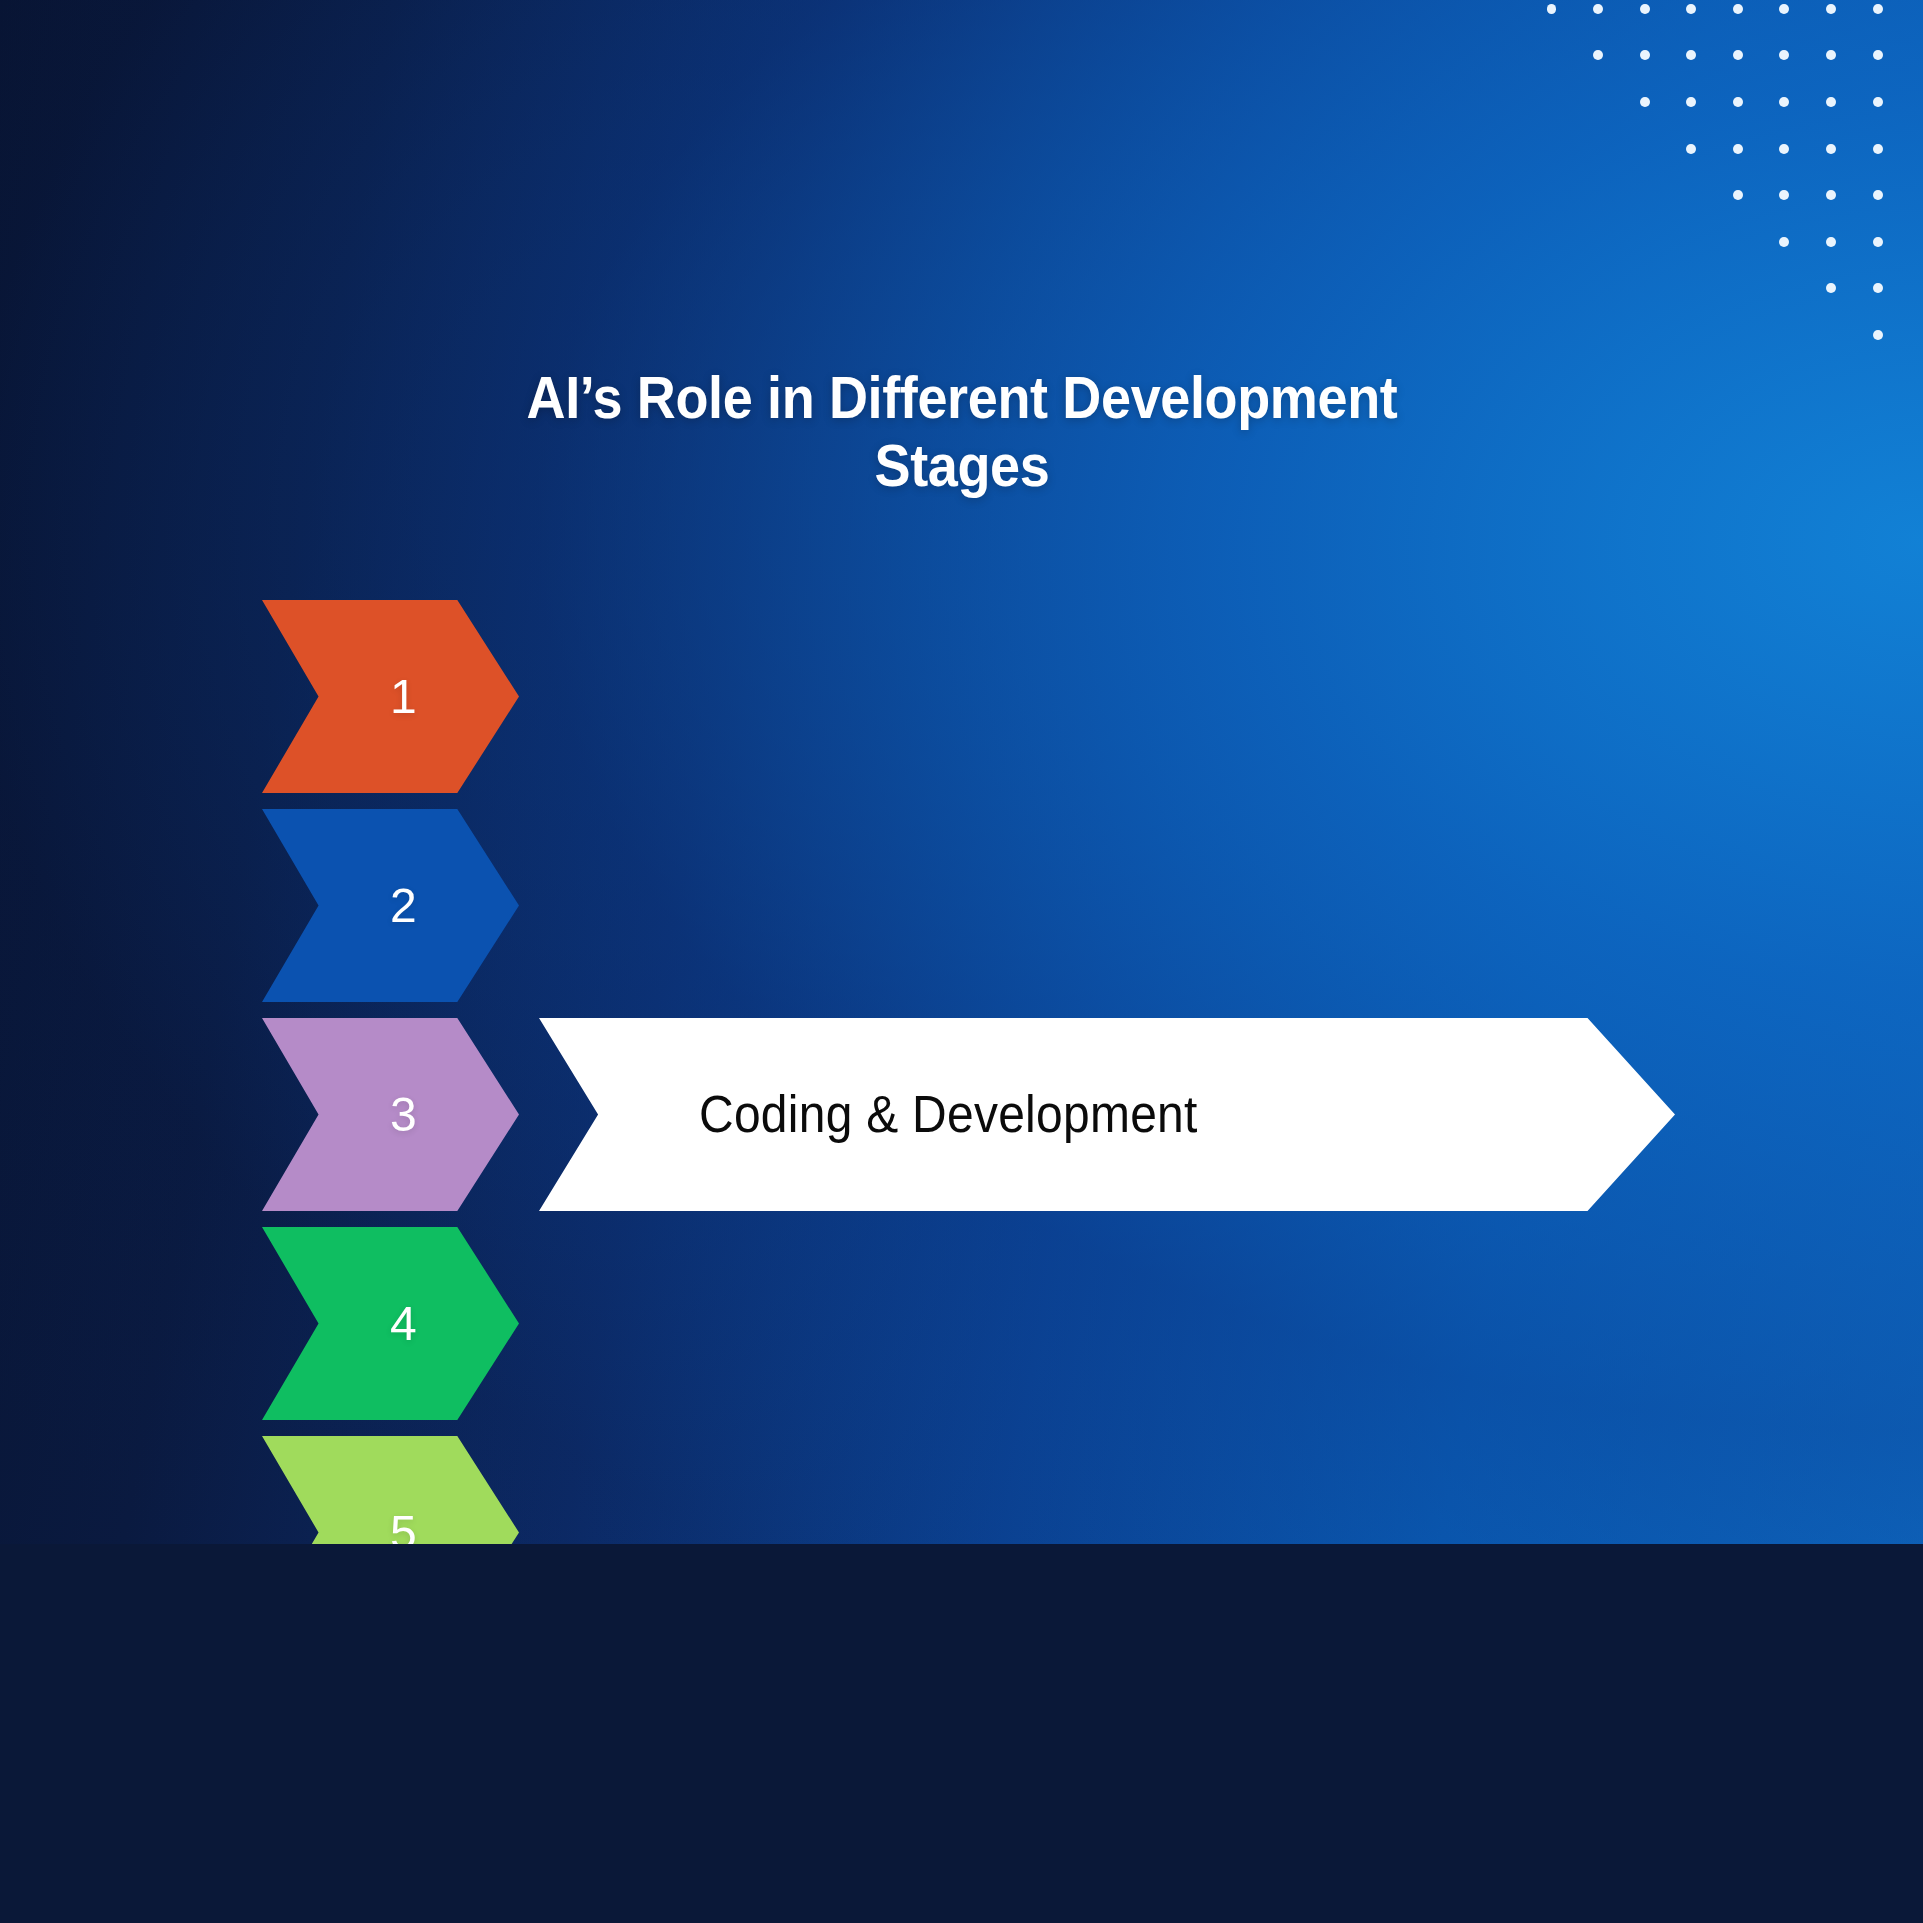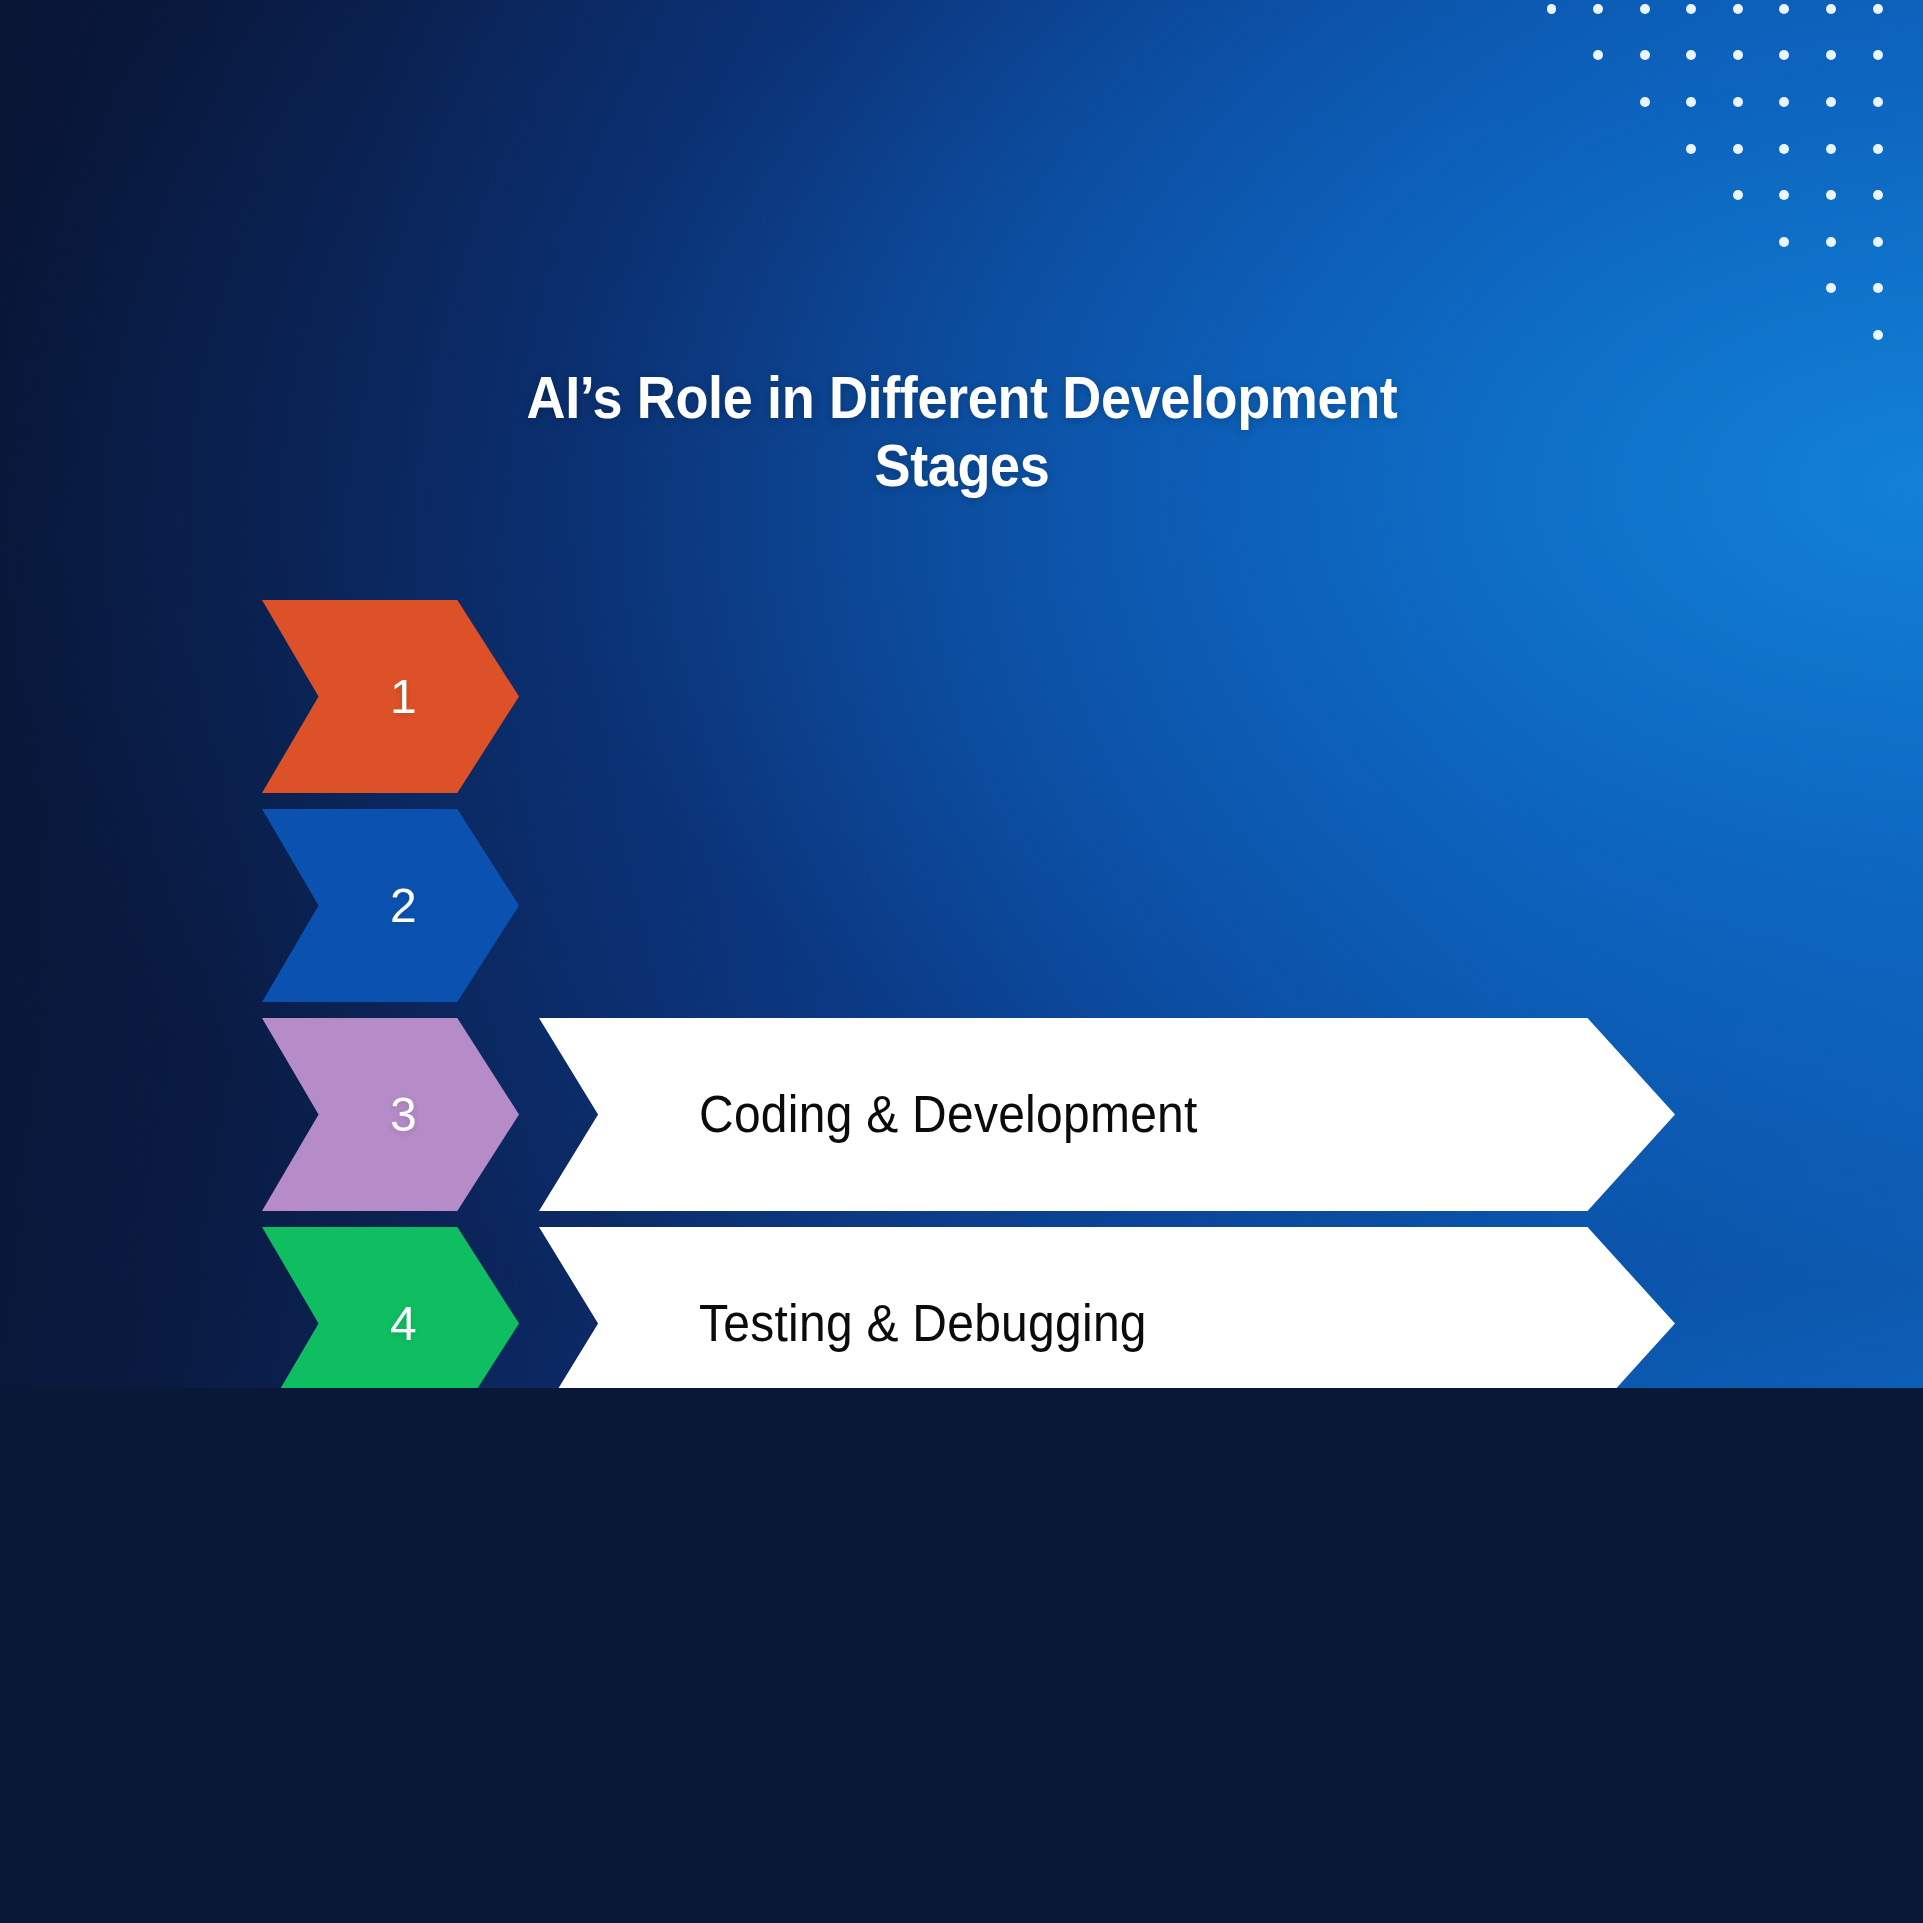--- a/index.html
+++ b/index.html
@@ -11,21 +11,21 @@
   }
   body {
     font-family: "Liberation Sans", sans-serif;
     background: #0A1838;
   }
 
   
   #infographic {
     position: relative;
     width: 1924px;
-    height: 1388px;
+    height: 1544px;
     overflow: hidden;
     background:
       radial-gradient(ellipse 150% 120% at 100% 35%,
                       rgba(18,130,214,0.95) 0%,
                       rgba(13,100,190,0.80) 24%,
                       rgba(10,60,140,0.45) 48%,
                       rgba(8,30,80,0.10) 68%,
                       rgba(8,24,60,0.0) 82%),
       linear-gradient(100deg,
                       #081432 0%,
@@ -200,23 +200,20 @@
           <span class="num-label">3</span>
         </div>
         <div class="text-chevron">
           <span class="stage-label">Coding &amp; Development</span>
         </div>
       </div>
       <div class="row">
         <div class="num-chevron" style="background: rgb(15, 190, 97);">
           <span class="num-label">4</span>
         </div>
-        <div class="text-chevron">
-          <span class="stage-label">Testing &amp; Debugging</span>
-        </div>
       </div>
       <div class="row">
         <div class="num-chevron" style="background: rgb(160, 219, 92);">
           <span class="num-label">5</span>
         </div>
       </div>
     </div>
 
 </div>
 

